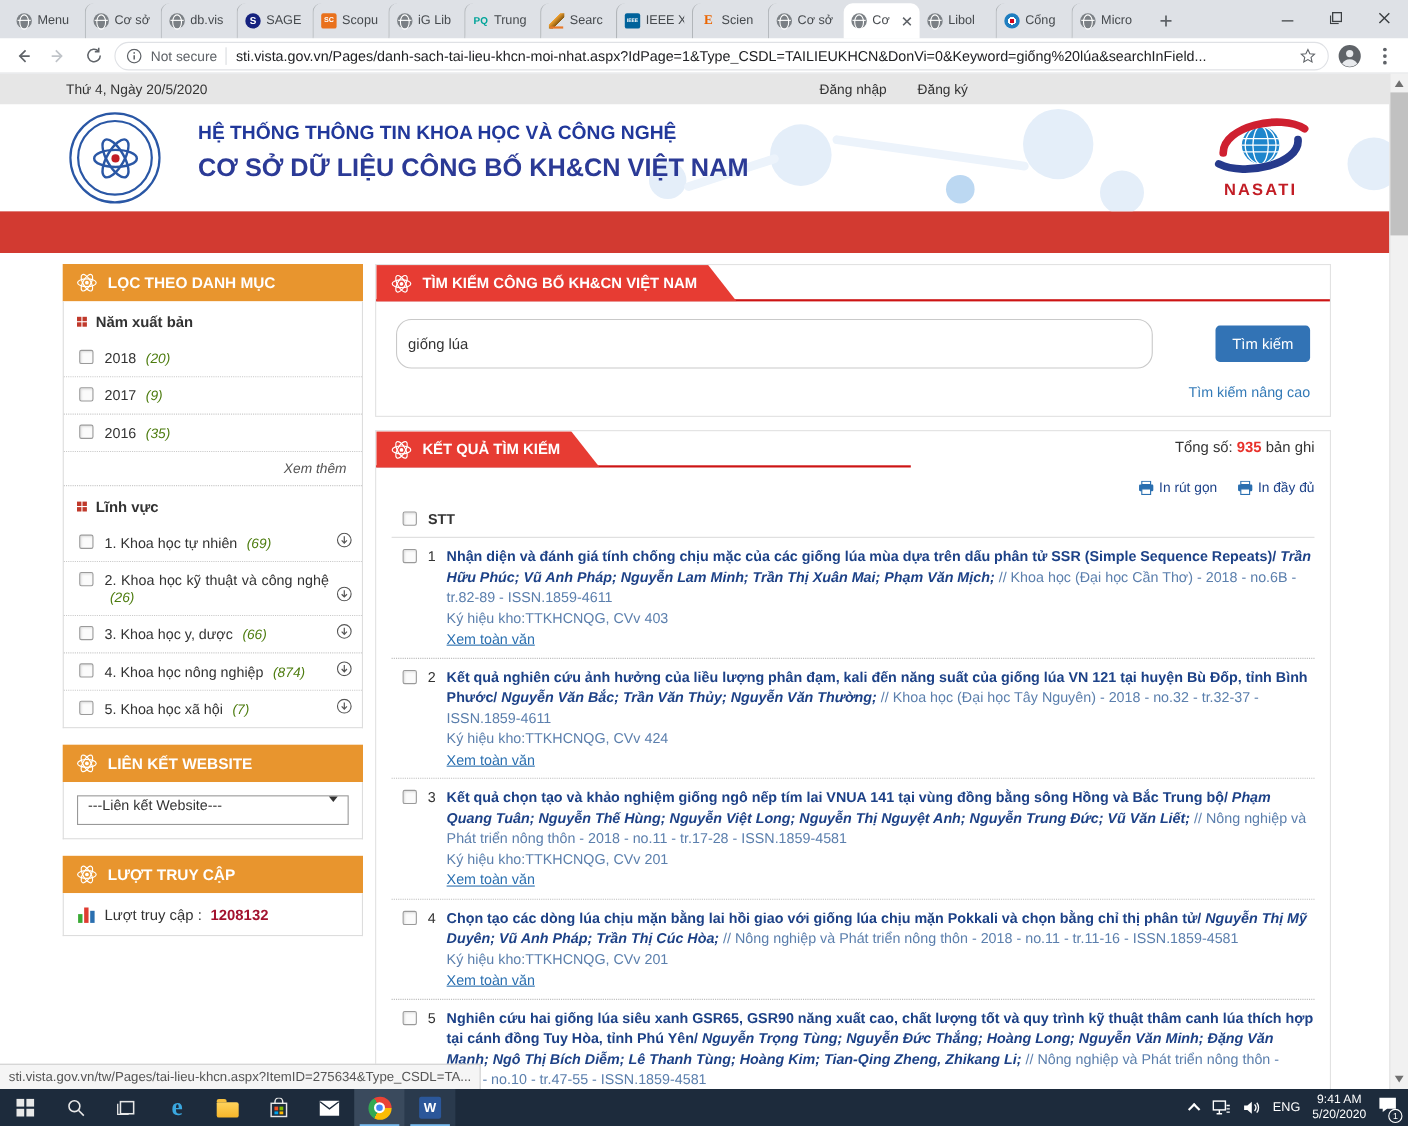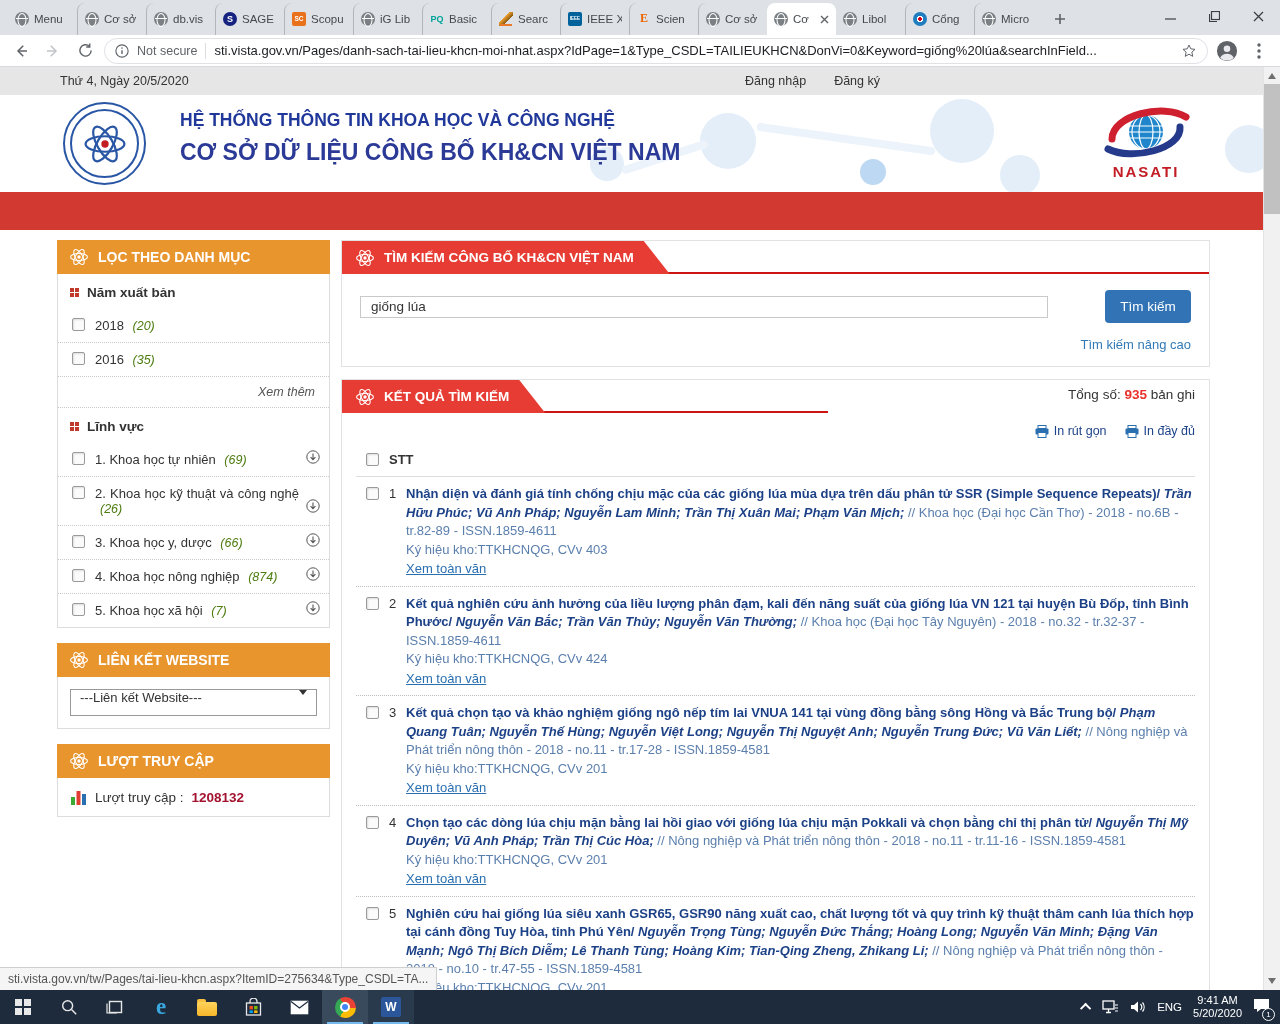--- a/index.html
+++ b/index.html
@@ -87,21 +87,21 @@
 
   .panel { border:1px solid #e2e2e2; background:#fff; margin-bottom:12px; position:relative; }
   .panel-head { height:33px; position:relative; }
   .panel-head.full { border-bottom:2px solid #cd1414; }
   .red-line { position:absolute; left:0; bottom:0; width:56%; height:2px; background:#cd1414; }
   .ribbon { position:absolute; left:0; top:0; height:33px; background:#e73c33; color:#fff; font-weight:bold; font-size:13.5px; display:flex; align-items:center; gap:9px; padding:0 36px 0 13px; clip-path:polygon(0 0, calc(100% - 26px) 0, 100% 100%, 0 100%); white-space:nowrap; }
   .total { position:absolute; right:14px; top:7px; font-size:13.5px; color:#333; }
   .total b { color:#e8312a; }
   .search-body { padding:16px 18px 14px; }
   .search-row { display:flex; align-items:center; justify-content:space-between; }
-  .search-input { width:688px; height:22px; border:1px solid #c9c9c9; border-radius:0; padding:0 10px; font-size:13.5px; color:#333; font-family:inherit; }
+  .search-input { width:688px; height:45px; border:1px solid #c9c9c9; border-radius:14px; padding:0 10px; font-size:13.5px; color:#333; font-family:inherit; }
   .search-btn { width:86px; height:33px; background:#3273b5; color:#fff; border:none; border-radius:4px; font-size:13.5px; cursor:pointer; font-family:inherit; }
   .advanced { display:block; text-align:right; margin-top:14px; color:#337ab7; font-size:13px; text-decoration:none; cursor:pointer; }
   .results-body { padding:4px 14px 0; }
   .print-row { display:flex; justify-content:flex-end; gap:18px; padding:7px 0 5px; font-size:12.5px; color:#1d4289; align-items:center; }
   .print-link { display:flex; gap:5px; align-items:center; cursor:pointer; }
   .stt-row { display:flex; align-items:center; gap:10px; padding:9px 0 9px 10px; font-weight:bold; font-size:13px; color:#333; border-bottom:1px solid #ddd; }
   .result-item { display:flex; padding:8px 0 7px; border-bottom:1px dotted #bdbdbd; font-size:13px; line-height:18.5px; }
   .result-item .cb { margin:2px 0 0 10px; }
   .rnum { width:27px; text-align:center; color:#333; flex-shrink:0; }
   .rbody { flex:1; color:#5b7fad; }
@@ -176,21 +176,21 @@
         <span class="tab-label">Scopu</span>
 
       </div>
         <div class="tab">
         <span class="favicon fav-globe"></span>
         <span class="tab-label">iG Lib</span>
 
       </div>
         <div class="tab">
         <span class="favicon fav-pq">PQ</span>
-        <span class="tab-label">Basic</span>
+        <span class="tab-label">Trung</span>
 
       </div>
         <div class="tab">
         <span class="favicon fav-pen"></span>
         <span class="tab-label">Searc</span>
 
       </div>
         <div class="tab">
         <span class="favicon fav-ieee">IEEE</span>
         <span class="tab-label">IEEE X</span>
@@ -387,20 +387,25 @@
             </div>
             <div>
 
             <div class="chk-row">
                 <span class="cb"></span>
                 <span>2018</span>
                 <span class="count">(20)</span>
               </div>
                 <div class="chk-row">
                 <span class="cb"></span>
+                <span>2017</span>
+                <span class="count">(9)</span>
+              </div>
+                <div class="chk-row">
+                <span class="cb"></span>
                 <span>2016</span>
                 <span class="count">(35)</span>
               </div>
               </div>
             <a class="more-link">Xem thêm</a>
             <div class="sec-title">
               <span class="red-grid">
                   <i></i>
                   <i></i>
                   <i></i>

